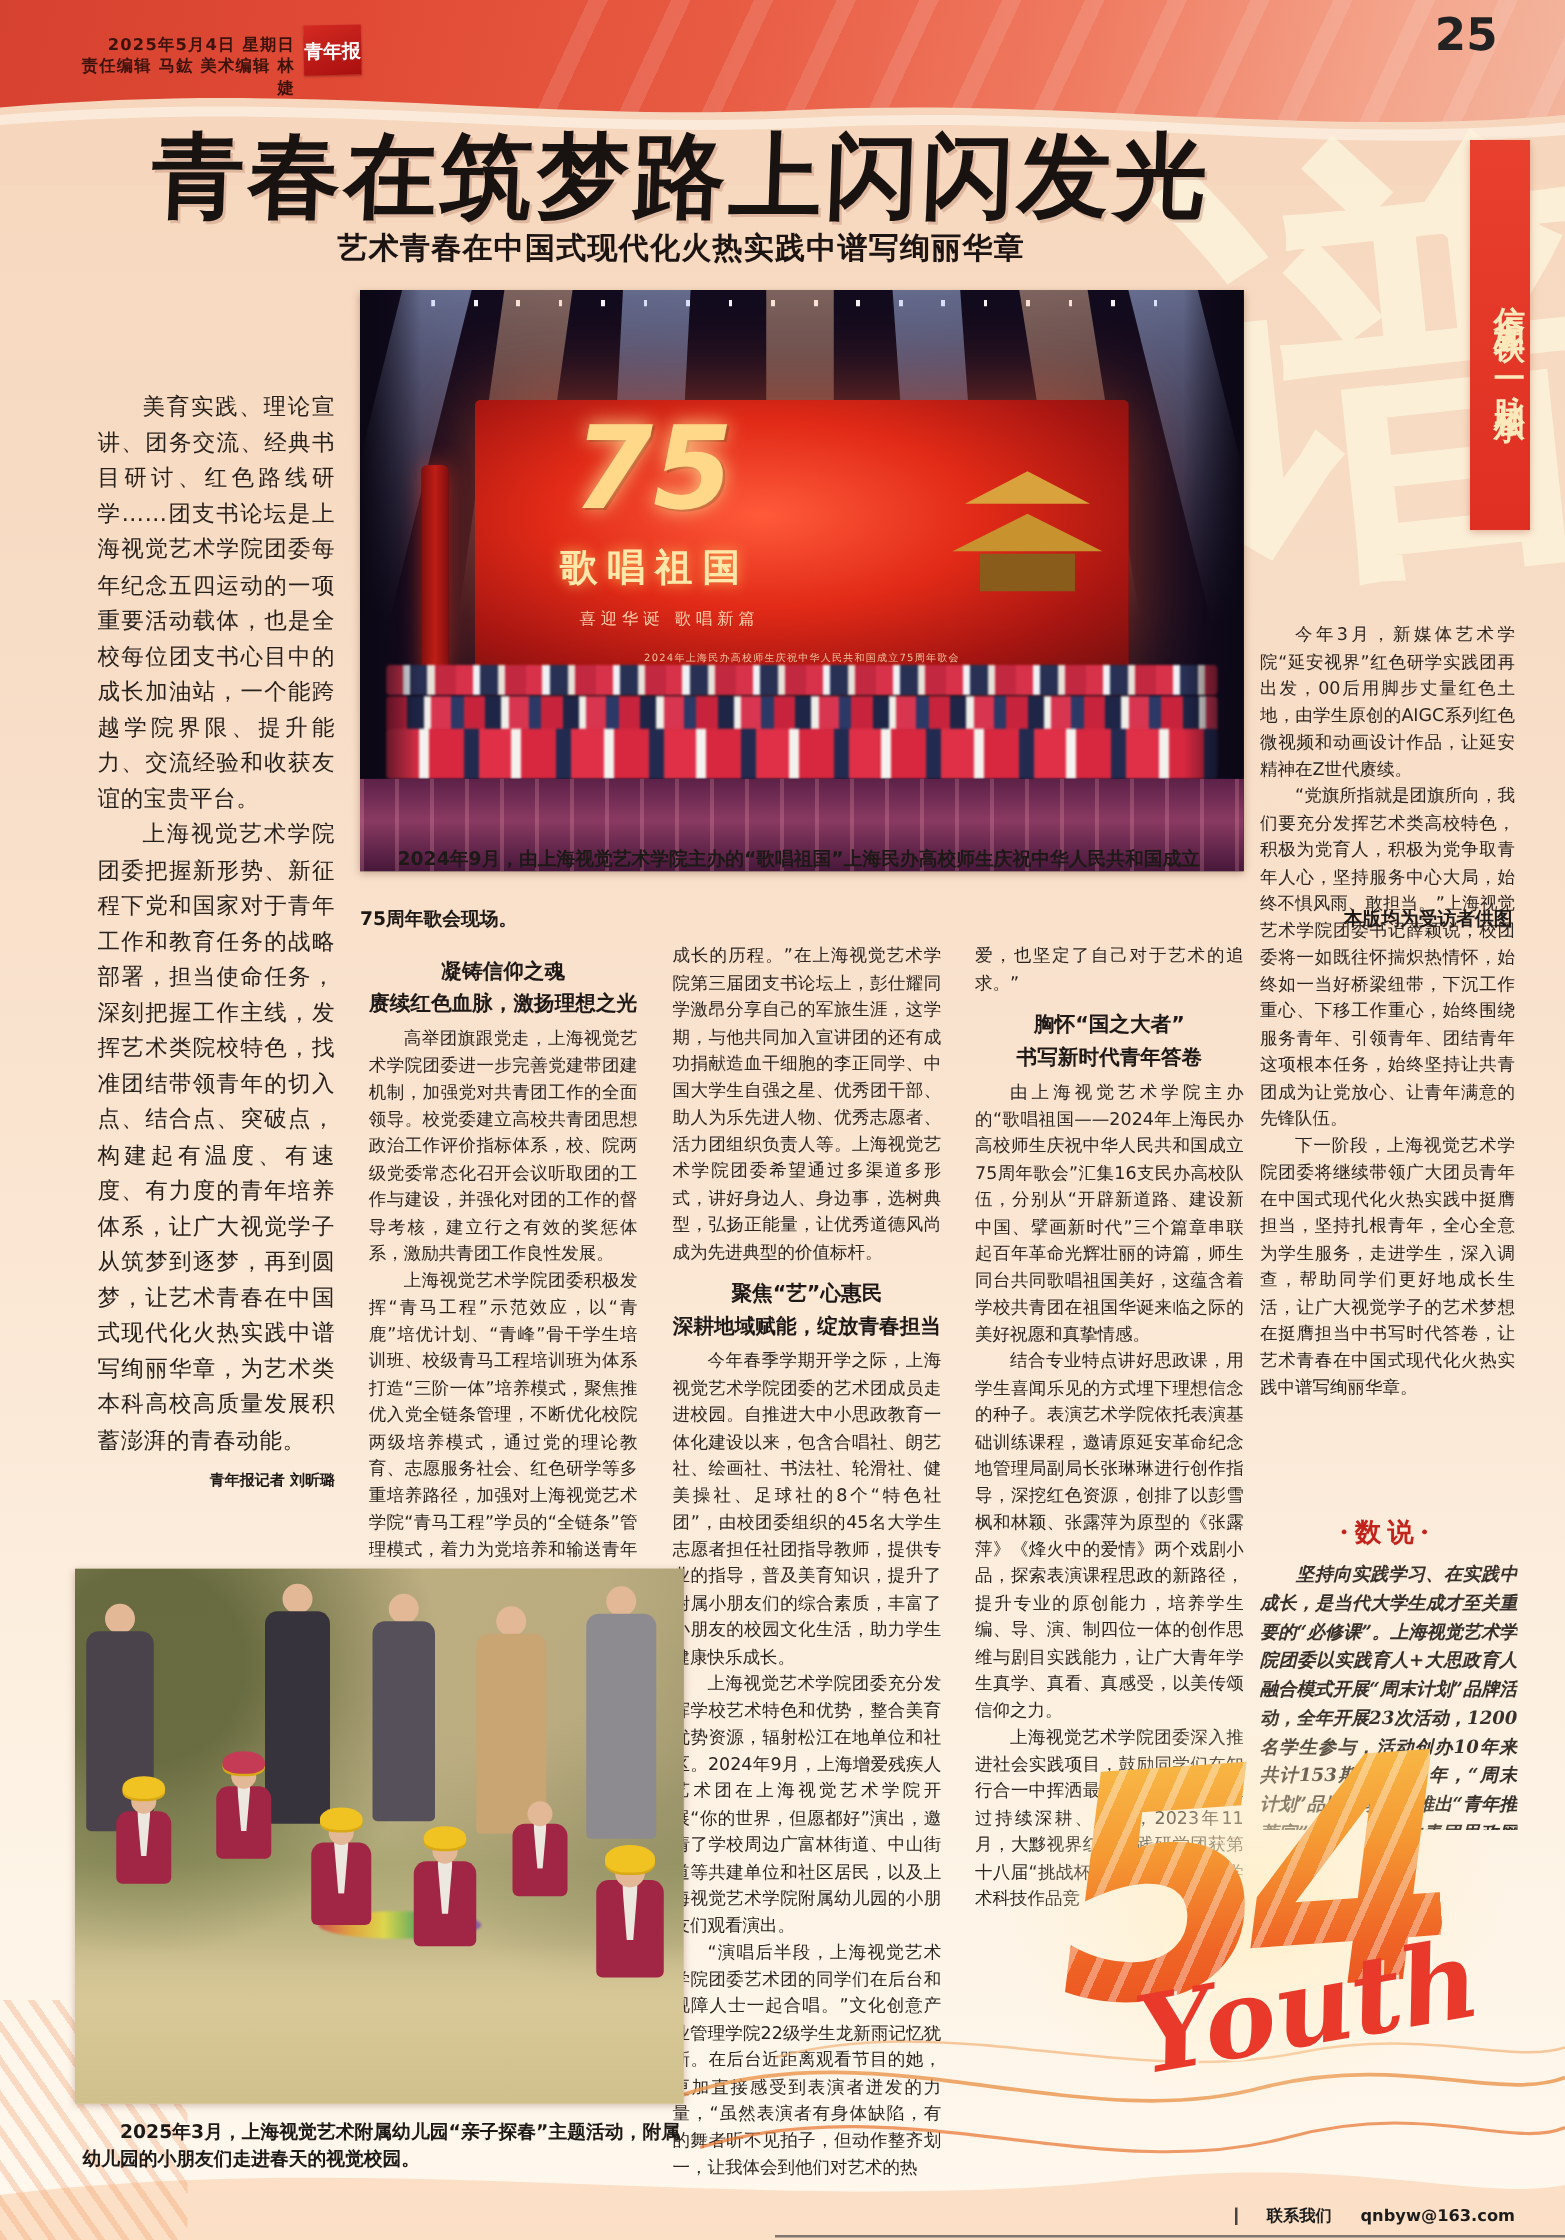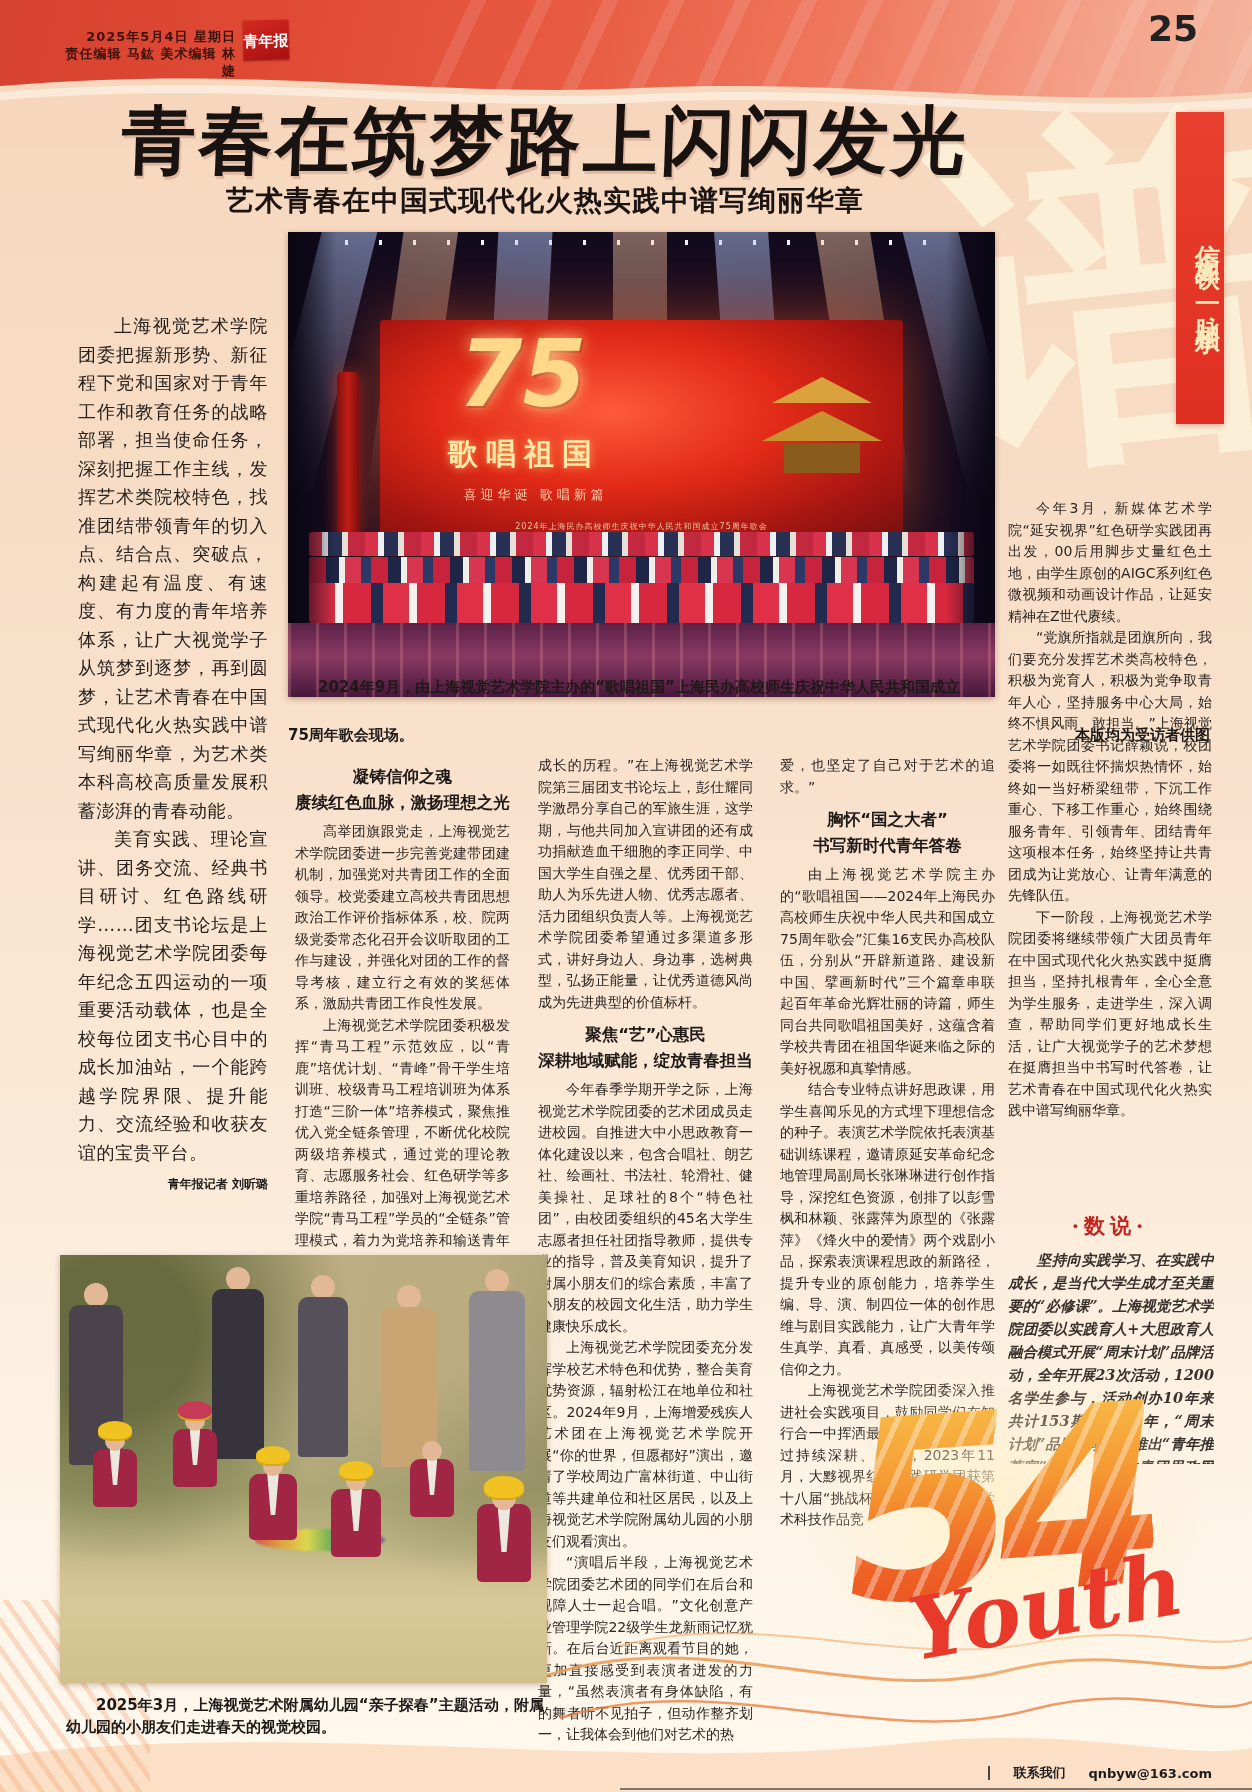--- a/index.html
+++ b/index.html
@@ -27,21 +27,21 @@
   
   .watermark{left:930px;top:110px;font-size:360px;line-height:1;color:rgba(252,244,220,.8);
     font-family:"DejaVu Serif",serif;transform:rotate(-6deg);font-weight:bold;}
   .watermark2{left:360px;top:330px;font-size:300px;line-height:1;color:rgba(253,240,222,.35);
     font-family:"DejaVu Serif",serif;transform:rotate(4deg);font-weight:bold;}
 
   
   .headline{left:110px;top:92px;width:870px;text-align:center;font-size:74px;font-weight:900;
     color:#181211;letter-spacing:3px;transform:skewX(-2deg);
     text-shadow:2px 3px 0 rgba(140,70,45,.22);white-space:nowrap;}
-  .subhead{left:110px;top:182px;width:870px;text-align:center;font-size:28px;font-weight:800;
+  .subhead{left:110px;top:182px;width:870px;text-align:center;font-size:24px;font-weight:800;
     color:#1c1412;letter-spacing:1px;white-space:nowrap;}
 
   
   .v-banner{left:1176px;top:112px;width:48px;height:312px;background:linear-gradient(180deg,#e8402e,#df2f22);
     box-shadow:0 2px 6px rgba(160,30,10,.3);}
   .v-banner .txt{position:absolute;left:0;top:16px;width:48px;height:286px;
     writing-mode:vertical-rl;text-orientation:upright;color:#fbe9bb;font-weight:bold;
     font-size:25px;letter-spacing:7px;text-align:center;font-family:"DejaVu Serif",serif;}
 
   
@@ -217,22 +217,22 @@
     <div class="pm-floor"></div>
     <div class="pm-sidewing" style="left:0;"></div>
     <div class="pm-sidewing r"></div>
   </div>
 
   <div class="abs cap cap-main1">2024年9月，由上海视觉艺术学院主办的“歌唱祖国”上海民办高校师生庆祝中华人民共和国成立</div>
   <div class="abs cap cap-main2">75周年歌会现场。</div>
   <div class="abs cap cap-credit">本版均为受访者供图</div>
 
   <div class="abs lead-col">
+    <p>美育实践、理论宣讲、团务交流、经典书目研讨、红色路线研学……团支书论坛是上海视觉艺术学院团委每年纪念五四运动的一项重要活动载体，也是全校每位团支书心目中的成长加油站，一个能跨越学院界限、提升能力、交流经验和收获友谊的宝贵平台。</p>
     <p>上海视觉艺术学院团委把握新形势、新征程下党和国家对于青年工作和教育任务的战略部署，担当使命任务，深刻把握工作主线，发挥艺术类院校特色，找准团结带领青年的切入点、结合点、突破点，构建起有温度、有速度、有力度的青年培养体系，让广大视觉学子从筑梦到逐梦，再到圆梦，让艺术青春在中国式现代化火热实践中谱写绚丽华章，为艺术类本科高校高质量发展积蓄澎湃的青春动能。</p>
-    <p>美育实践、理论宣讲、团务交流、经典书目研讨、红色路线研学……团支书论坛是上海视觉艺术学院团委每年纪念五四运动的一项重要活动载体，也是全校每位团支书心目中的成长加油站，一个能跨越学院界限、提升能力、交流经验和收获友谊的宝贵平台。</p>
   </div>
   <div class="abs byline">青年报记者 刘昕璐</div>
 
   <div class="abs bodycol colA">
     <div class="col-h">凝铸信仰之魂</div>
     <div class="col-h" style="margin-top:-4px;">赓续红色血脉，激扬理想之光</div>
     <p>高举团旗跟党走，上海视觉艺术学院团委进一步完善党建带团建机制，加强党对共青团工作的全面领导。校党委建立高校共青团思想政治工作评价指标体系，校、院两级党委常态化召开会议听取团的工作与建设，并强化对团的工作的督导考核，建立行之有效的奖惩体系，激励共青团工作良性发展。</p>
     <p>上海视觉艺术学院团委积极发挥“青马工程”示范效应，以“青鹿”培优计划、“青峰”骨干学生培训班、校级青马工程培训班为体系打造“三阶一体”培养模式，聚焦推优入党全链条管理，不断优化校院两级培养模式，通过党的理论教育、志愿服务社会、红色研学等多重培养路径，加强对上海视觉艺术学院“青马工程”学员的“全链条”管理模式，着力为党培养和输送青年政治骨干，坚持培训和培养并重，聚焦理想信念教育和政治工作本领提升，在青年中培养一大批坚定的马克思主义者，为党的事业和队伍输送新鲜血液。</p>
 
   </div>

